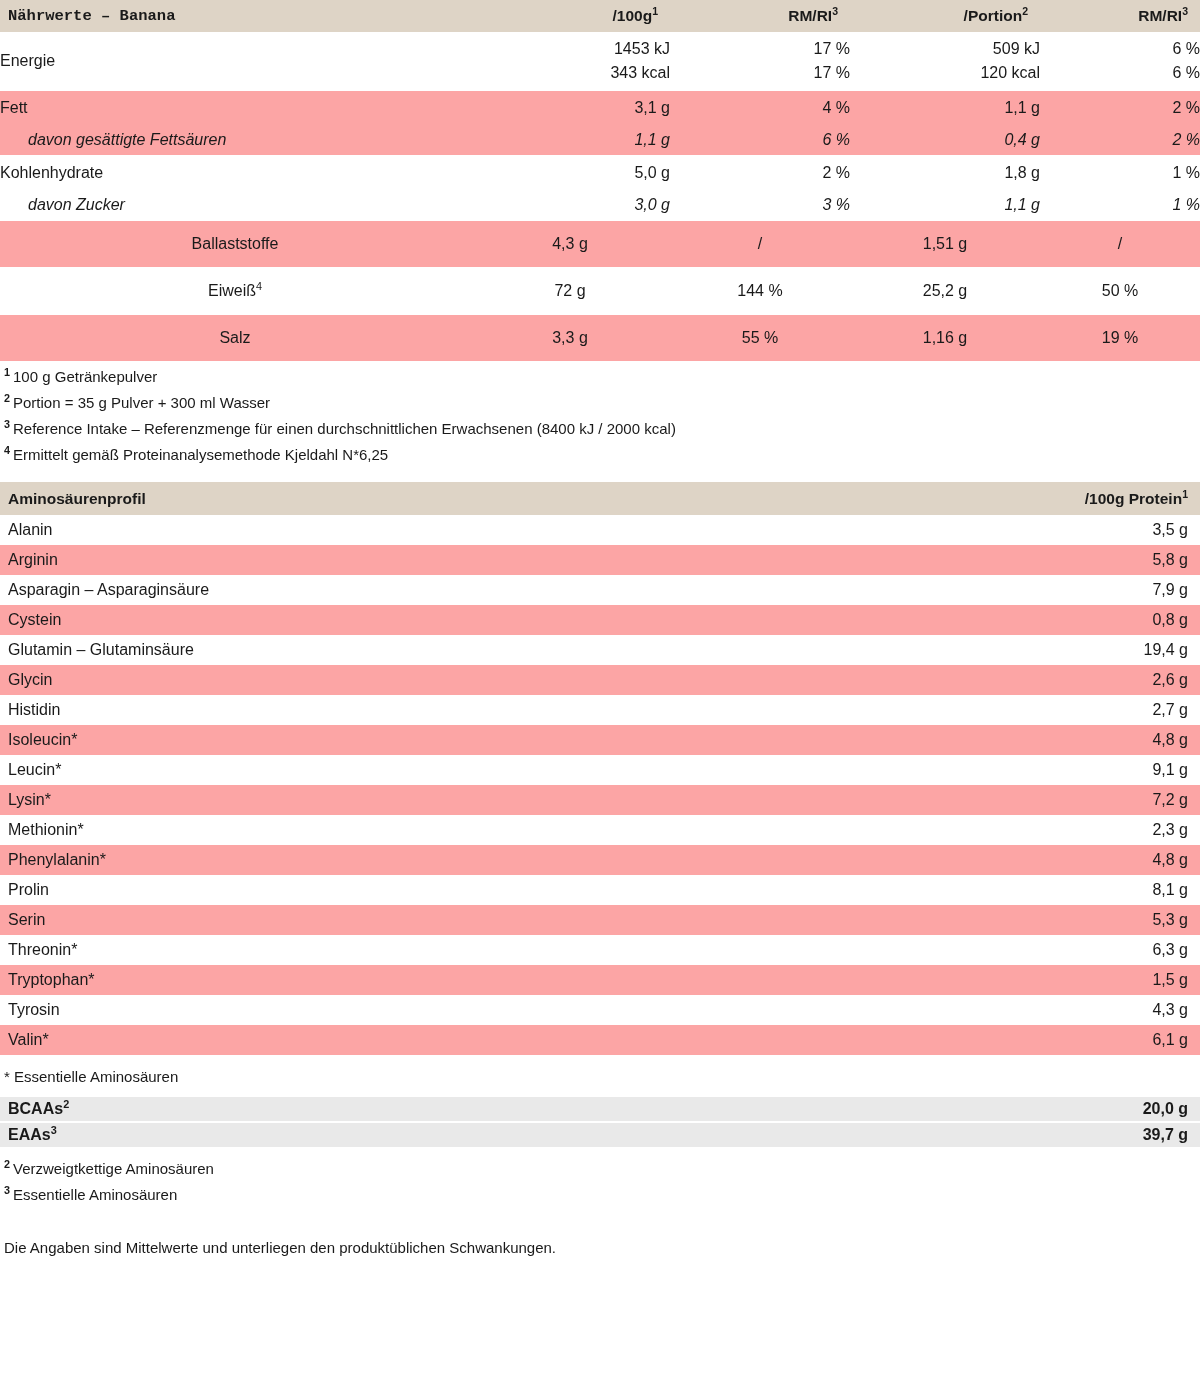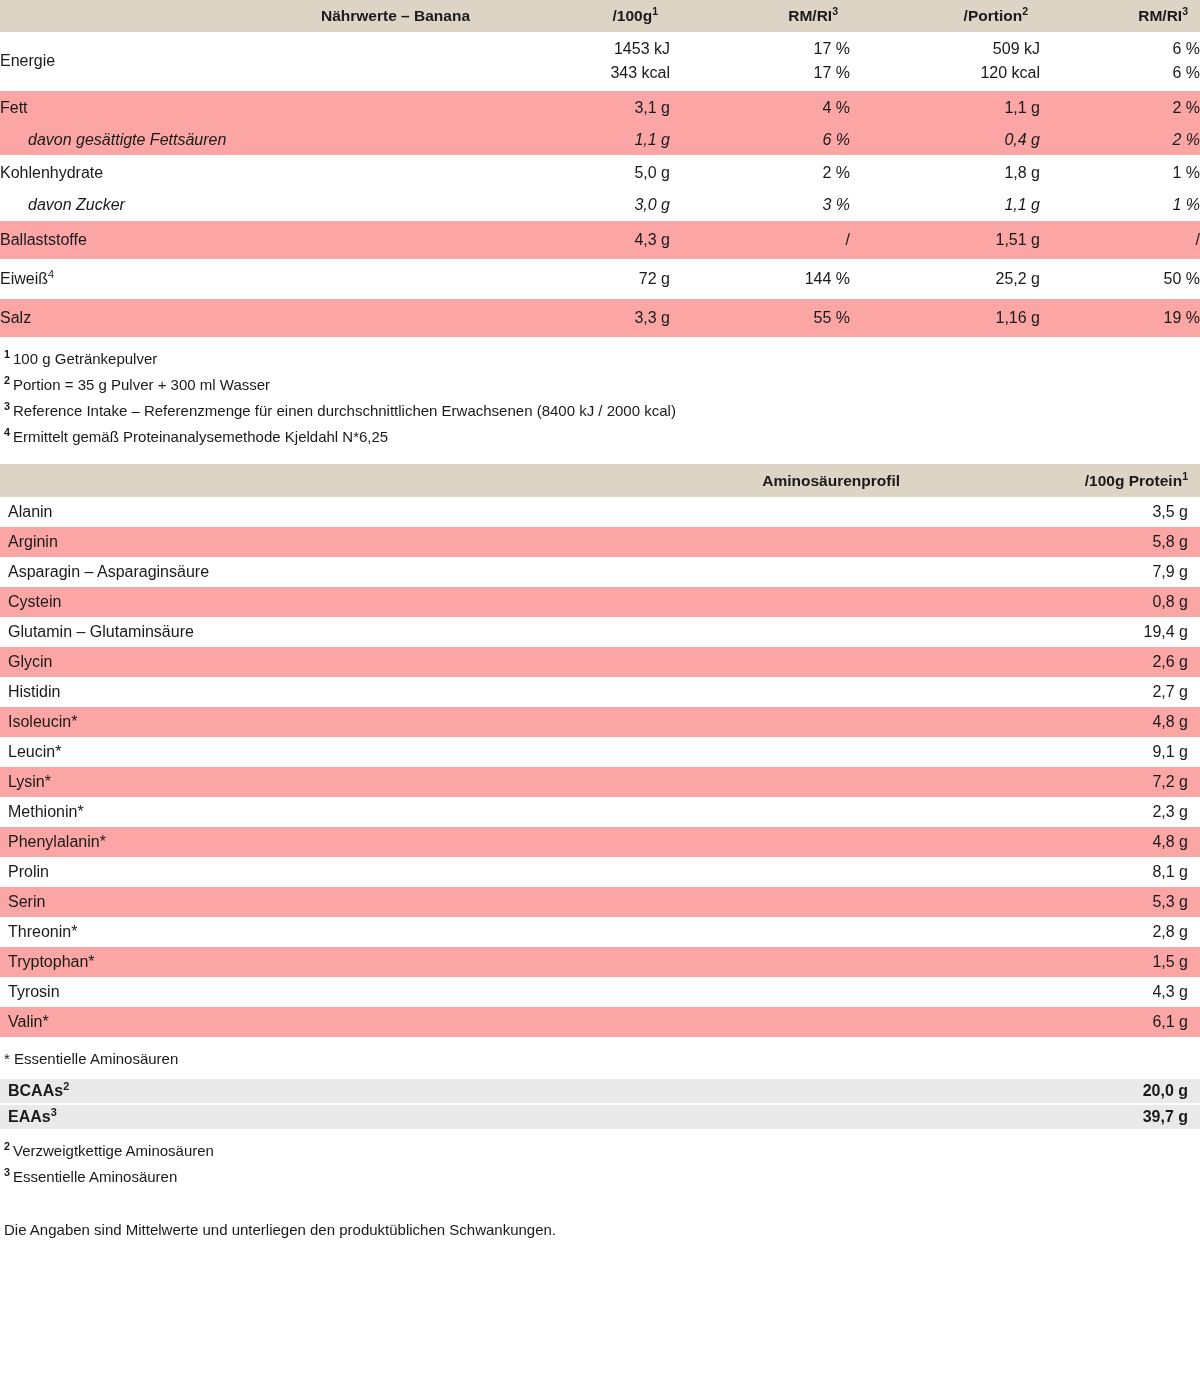--- a/index.html
+++ b/index.html
@@ -37,21 +37,21 @@
 
   
   .head-row td {
     background: #ded4c6;
     font-weight: bold;
     font-size: 15.5px;
     height: 32px;
     line-height: 32px;
     white-space: nowrap;
   }
-  .head-row td.name  { padding-left: 8px; text-align: right; }
+  .head-row td.name  { padding-left: 8px; text-align: left; font-family: Liberation Mono, monospace; }
   .head-row td.num   { padding-right: 12px; text-align: right; }
 
   
   tr.r-white td { background: #ffffff; }
   tr.r-gray  td { background: #fca5a5; }
 
   td.lbl {
     padding-left: 8px;
     text-align: left;
     font-size: 16px;
@@ -66,37 +66,37 @@
   
   .twoline { line-height: 1.48; }
 
   
   tr.grp td { height: 33px; }
   
   tr.sub td { height: 31px; font-style: italic; }
   tr.sub td.lbl { padding-left: 28px; }
 
   
-  tr.single td { height: 38px; }
+  tr.single td { height: 46px; text-align: center; }
   
   tr.energy td { height: 58px; padding-top: 2px; padding-bottom: 2px; }
 
   
   .sep td {
     height: 1px;
     padding: 0;
     background: #ffffff;
     border: 0;
   }
 
   sup { font-size: 0.68em; vertical-align: super; line-height: 0; }
 
   
   .notes {
-    padding: 14px 0 0 4px;
+    padding: 8px 0 0 4px;
   }
   .note {
     font-size: 15px;
     line-height: 1.0;
     padding: 0 0 11px 0;
     white-space: nowrap;
   }
   .note sup { margin-right: 3px; font-weight: bold; font-size: 0.72em; }
 
   
@@ -109,21 +109,21 @@
   col.a-name { width: 900px; }
   col.a-val  { width: 300px; }
   table.amino td { padding: 0; vertical-align: middle; }
 
   .amino-head td {
     background: #ded4c6;
     font-weight: bold;
     font-size: 15.5px;
     height: 33px;
   }
-  .amino-head td.name { padding-left: 8px; text-align: right; }
+  .amino-head td.name { padding-left: 8px; text-align: left; }
   .amino-head td.num  { padding-right: 12px; text-align: right; white-space: nowrap; }
 
   table.amino tr.arow td { height: 30px; font-size: 16px; }
   table.amino tr.arow td.lbl { padding-left: 8px; text-align: left; }
   table.amino tr.arow td.val { padding-right: 12px; text-align: right; }
 
   .essential-note {
     font-size: 15px;
     padding: 13px 15px 12px 4px;
     background: #ffffff;
@@ -322,21 +322,21 @@
         <tr class="arow r-white">
             <td class="lbl">Prolin</td>
             <td class="val">8,1 g</td>
           </tr>
         <tr class="arow r-gray">
             <td class="lbl">Serin</td>
             <td class="val">5,3 g</td>
           </tr>
         <tr class="arow r-white">
             <td class="lbl">Threonin*</td>
-            <td class="val">2,8 g</td>
+            <td class="val">6,3 g</td>
           </tr>
         <tr class="arow r-gray">
             <td class="lbl">Tryptophan*</td>
             <td class="val">1,5 g</td>
           </tr>
         <tr class="arow r-white">
             <td class="lbl">Tyrosin</td>
             <td class="val">4,3 g</td>
           </tr>
         <tr class="arow r-gray">

